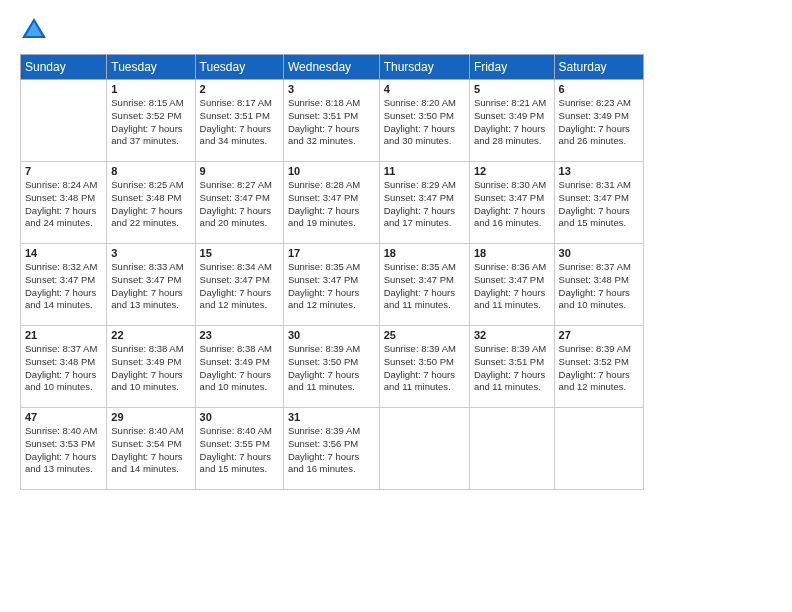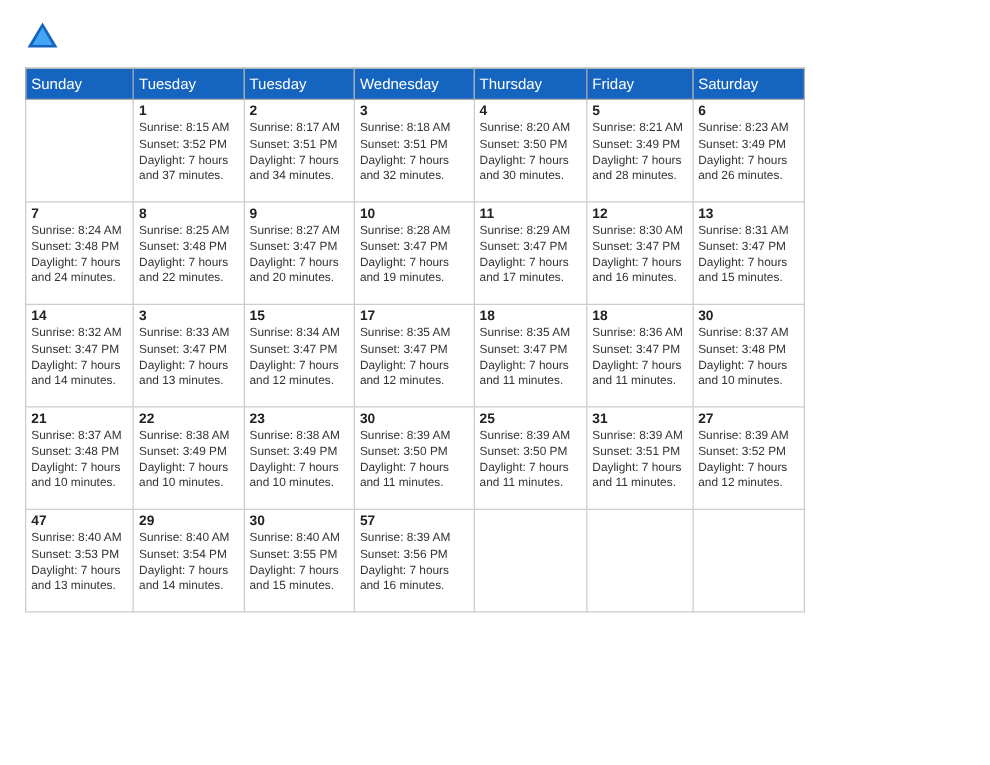--- a/index.html
+++ b/index.html
@@ -226,21 +226,21 @@
           </td>
           <td>
             <span class="day-num">30</span>
             <div class="day-info">Sunrise: 8:39 AM<br>Sunset: 3:50 PM<br>Daylight: 7 hours and 11 minutes.</div>
           </td>
           <td>
             <span class="day-num">25</span>
             <div class="day-info">Sunrise: 8:39 AM<br>Sunset: 3:50 PM<br>Daylight: 7 hours and 11 minutes.</div>
           </td>
           <td>
-            <span class="day-num">31</span>
+            <span class="day-num">32</span>
             <div class="day-info">Sunrise: 8:39 AM<br>Sunset: 3:51 PM<br>Daylight: 7 hours and 11 minutes.</div>
           </td>
           <td>
             <span class="day-num">27</span>
             <div class="day-info">Sunrise: 8:39 AM<br>Sunset: 3:52 PM<br>Daylight: 7 hours and 12 minutes.</div>
           </td>
         </tr>
         <tr>
           <td>
             <span class="day-num">47</span>
@@ -248,21 +248,21 @@
           </td>
           <td>
             <span class="day-num">29</span>
             <div class="day-info">Sunrise: 8:40 AM<br>Sunset: 3:54 PM<br>Daylight: 7 hours and 14 minutes.</div>
           </td>
           <td>
             <span class="day-num">30</span>
             <div class="day-info">Sunrise: 8:40 AM<br>Sunset: 3:55 PM<br>Daylight: 7 hours and 15 minutes.</div>
           </td>
           <td>
-            <span class="day-num">57</span>
+            <span class="day-num">31</span>
             <div class="day-info">Sunrise: 8:39 AM<br>Sunset: 3:56 PM<br>Daylight: 7 hours and 16 minutes.</div>
           </td>
           <td class="empty-cell"></td>
           <td class="empty-cell"></td>
           <td class="empty-cell"></td>
         </tr>
       </tbody>
   </table>
 </div>
 

